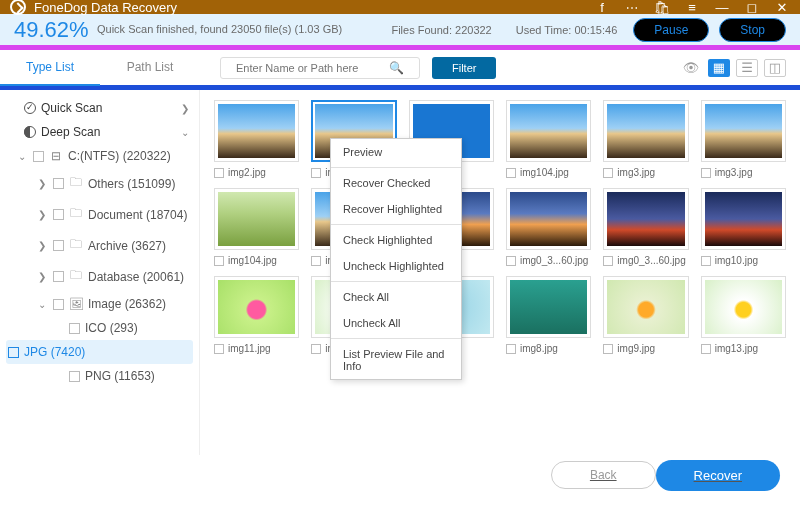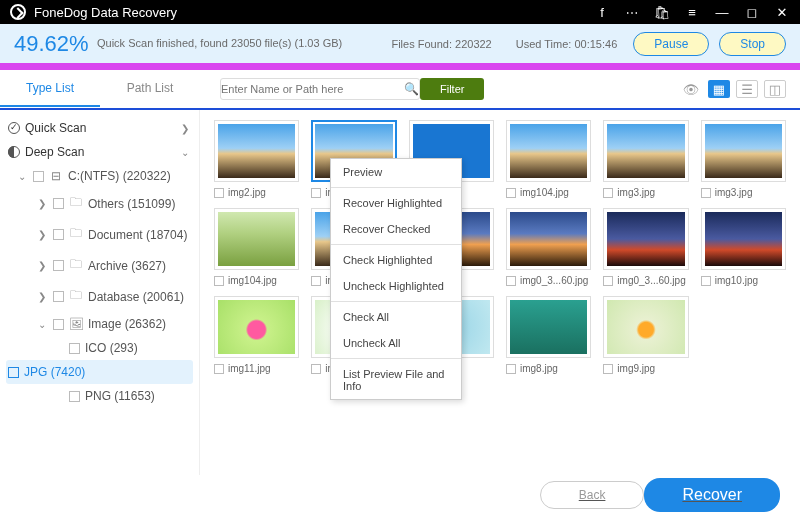--- a/index.html
+++ b/index.html
@@ -1,51 +1,51 @@
 <!DOCTYPE html>
 <html><head>
 <meta charset="utf-8">
 <style>
 * { margin: 0; padding: 0; box-sizing: border-box; font-family: "Segoe UI", Arial, sans-serif; }
 body { width: 800px; height: 521px; background: #fff; overflow: hidden; font-size: 12px; color: #555; }
 
-.titlebar { height: 24px; background: #000000; display: flex; align-items: center; padding: 0 10px; color: #fff; }
+.titlebar { height: 14px; background: #a16207; display: flex; align-items: center; padding: 0 10px; color: #fff; }
 .titlebar .logo { width: 16px; height: 16px; border: 2px solid #fff; border-radius: 50%; margin-right: 8px; position: relative; }
 .titlebar .logo::after { content: ""; position: absolute; width: 6px; height: 6px; border-top: 2px solid #fff; border-right: 2px solid #fff; transform: rotate(45deg); top: 3px; left: 2px; }
 .titlebar .title { font-size: 13px; flex: 1; }
 .titlebar .win-icons { display: flex; gap: 14px; }
 .titlebar .win-icons span { cursor: pointer; font-size: 13px; display: inline-flex; align-items: center; justify-content: center; width: 16px; }
 
-.statusbar { height: 46px; background: #e3f2fd; display: flex; align-items: center; padding: 0 14px; border-bottom: 7px solid #d946ef; }
+.statusbar { height: 36px; background: #e3f2fd; display: flex; align-items: center; padding: 0 14px; border-bottom: 5px solid #d946ef; }
 .statusbar .pct { color: #1e88e5; font-size: 22px; font-weight: 300; width: 60px; }
 .statusbar .msgs { flex: 1; font-size: 11px; color: #6a6a6a; line-height: 1.5; margin-left: 23px; }
 .statusbar .meta { font-size: 11px; color: #6a6a6a; display: flex; gap: 24px; margin-right: 16px; }
 .statusbar .btns { display: flex; gap: 10px; }
-.pill-btn { border: 1px solid #1e88e5; color: #1e88e5; background: #fef9c3; border-radius: 14px; padding: 4px 20px; font-size: 12px; cursor: pointer; }
-
-.toolbar { height: 40px; display: flex; align-items: center; border-bottom: 2px solid #1d4ed8; }
+.pill-btn { border: 1px solid #1e88e5; color: #1e88e5; background: #000000; border-radius: 14px; padding: 4px 20px; font-size: 12px; cursor: pointer; }
+
+.toolbar { height: 40px; display: flex; align-items: center; border-bottom: 5px solid #1d4ed8; }
 .tabs { display: flex; width: 200px; }
 .tab { flex: 1; text-align: center; padding: 10px 0; font-size: 12px; color: #888; cursor: pointer; border-bottom: 2px solid transparent; }
 .tab.active { color: #1e88e5; border-bottom-color: #1e88e5; }
-.search { margin-left: 20px; display: flex; align-items: center; border: 1px solid #ddd; border-radius: 3px; padding: 3px 0; width: 200px; justify-content: space-between; }
+.search { margin-left: 20px; display: flex; align-items: center; border: 1px solid #ddd; border-radius: 3px; padding: 3px 15px; width: 200px; justify-content: space-between; }
 .search input { border: none; outline: none; font-size: 11px; width: 160px; color: #999; }
-.filter-btn { background: #4d7c0f; color: #fff; border: none; border-radius: 3px; padding: 5px 20px; font-size: 11px; cursor: pointer; }
+.filter-btn { margin-left: 12px; background: #0369a1; color: #fff; border: none; border-radius: 3px; padding: 5px 20px; font-size: 11px; cursor: pointer; }
 .view-icons { margin-left: auto; margin-right: 14px; display: flex; gap: 6px; align-items: center; }
 .view-icons .vi { width: 22px; height: 18px; display: inline-flex; align-items: center; justify-content: center; border: 1px solid transparent; border-radius: 2px; cursor: pointer; color: #999; font-size: 13px; }
 .view-icons .vi.active { background: #1e88e5; color: #fff; }
 .view-icons .vi.boxed { border-color: #ccc; }
 
 .body { display: flex; height: 365px; }
 .sidebar { width: 200px; border-right: 1px solid #eee; overflow-y: auto; padding: 6px 0; }
 .tree-row { display: flex; align-items: center; padding: 5px 8px; font-size: 12px; color: #555; cursor: pointer; gap: 5px; }
 .tree-row .chev { width: 10px; color: #888; font-size: 10px; }
 .tree-row .cb { width: 11px; height: 11px; border: 1px solid #bbb; display: inline-block; }
 .tree-row .ic { width: 14px; text-align: center; color: #888; font-size: 12px; }
 .tree-row.selected { background: #e3f2fd; color: #1e88e5; border-radius: 3px; margin: 0 6px; padding-left: 2px; padding-right: 2px;}
-.tree-row.header { font-weight: 500; color: #333; }
+.tree-row.header { font-weight: 500; color: #333; margin-left: 16px; }
 .indent1 { padding-left: 18px; }
 .indent2 { padding-left: 38px; }
 .indent3 { padding-left: 58px; margin-left: 11px; }
 .circle-ic { width:12px; height:12px; border:1.5px solid #555; border-radius:50%; display:inline-block; position:relative;}
 .circle-ic.check::after { content:"✓"; position:absolute; font-size:9px; top:-1px; left:1px;}
 .circle-ic.half::after { content:""; position:absolute; width:6px; height:12px; background:#555; border-radius:6px 0 0 6px; left:-1px; top:-1px;}
 
 .content { flex: 1; padding: 10px 14px; overflow: auto; position: relative; background: #fff; }
 .grid { display: grid; grid-template-columns: repeat(6, 1fr); gap: 10px 12px; }
 .thumb { display: flex; flex-direction: column; }
@@ -55,21 +55,21 @@
 .thumb .caprow { display: flex; align-items: center; gap: 4px; margin-top: 5px; }
 .thumb .caprow .cb { width: 10px; height: 10px; border: 1px solid #bbb; }
 .thumb .caprow .fn { font-size: 10px; color: #666; white-space: nowrap; overflow: hidden; text-overflow: ellipsis; }
 
 .ctxmenu { position: absolute; top: 48px; left: 130px; width: 132px; background: #fff; border: 1px solid #ccc; box-shadow: 2px 2px 6px rgba(0,0,0,0.15); z-index: 50; }
 .ctxmenu .mi { padding: 7px 12px; font-size: 11px; color: #444; cursor: pointer; }
 .ctxmenu .sep { height: 1px; background: #e0e0e0; margin: 2px 0; }
 
 .footer { height: 40px; display: flex; align-items: center; padding: 0 20px; justify-content: flex-end; text-decoration: underline; }
 .back-btn { border: 1px solid #ccc; color: #999; background: #fff; border-radius: 16px; padding: 6px 38px; font-size: 12px; cursor: pointer; }
-.recover-btn { background: #1e88e5; color: #fff; border: none; border-radius: 16px; padding: 8px 38px; font-size: 16px; cursor: pointer; }
+.recover-btn { background: #1e88e5; color: #fff; border: none; border-radius: 16px; padding: 8px 38px; font-size: 13px; cursor: pointer; }
 
 
 .sky { background: linear-gradient(to bottom, #4aa3e8 0%, #9ed0f5 45%, #e8c78a 55%, #3a2a1a 100%); }
 .blue { background: #1976d2; }
 .sunset { background: linear-gradient(to bottom, #2b4a8a 0%, #5a7ac0 40%, #f0a050 60%, #2a1a0a 100%); }
 .dusk { background: linear-gradient(to bottom, #1a2a5a 0%, #4a5aa0 50%, #d04a2a 70%, #1a0a0a 100%); }
 .field { background: linear-gradient(to bottom, #d0e8b0 0%, #b0d080 40%, #7aa040 100%); }
 .flower1 { background: radial-gradient(circle at 50% 55%, #ff5aa0 0%, #ff5aa0 18%, #c8f088 22%, #a8e068 100%); }
 .flower2 { background: radial-gradient(circle at 50% 55%, #ffd020 0%, #ffd020 15%, #ffffff 20%, #d8f0c8 100%); }
 .flower3 { background: radial-gradient(circle at 50% 50%, #ff8a2a 0%, #ff8a2a 12%, #a0d8e8 18%, #c0e8f0 100%); }
@@ -336,27 +336,36 @@
         </div>
         <div class="thumb">
           <div class="imgbox">
             <div class="pic flower4"></div>
           </div>
           <div class="caprow">
             <span class="cb"></span>
             <span class="fn">img9.jpg</span>
           </div>
         </div>
+        <div class="thumb">
+          <div class="imgbox">
+            <div class="pic flower2"></div>
+          </div>
+          <div class="caprow">
+            <span class="cb"></span>
+            <span class="fn">img13.jpg</span>
+          </div>
+        </div>
       </div>
 
     <div class="ctxmenu">
       <div class="mi">Preview</div>
       <div class="sep"></div>
+      <div class="mi">Recover Checked</div>
       <div class="mi">Recover Highlighted</div>
-      <div class="mi">Recover Checked</div>
       <div class="sep"></div>
       <div class="mi">Check Highlighted</div>
       <div class="mi">Uncheck Highlighted</div>
       <div class="sep"></div>
       <div class="mi">Check All</div>
       <div class="mi">Uncheck All</div>
       <div class="sep"></div>
       <div class="mi">List Preview File and Info</div>
     </div>
   </div>

